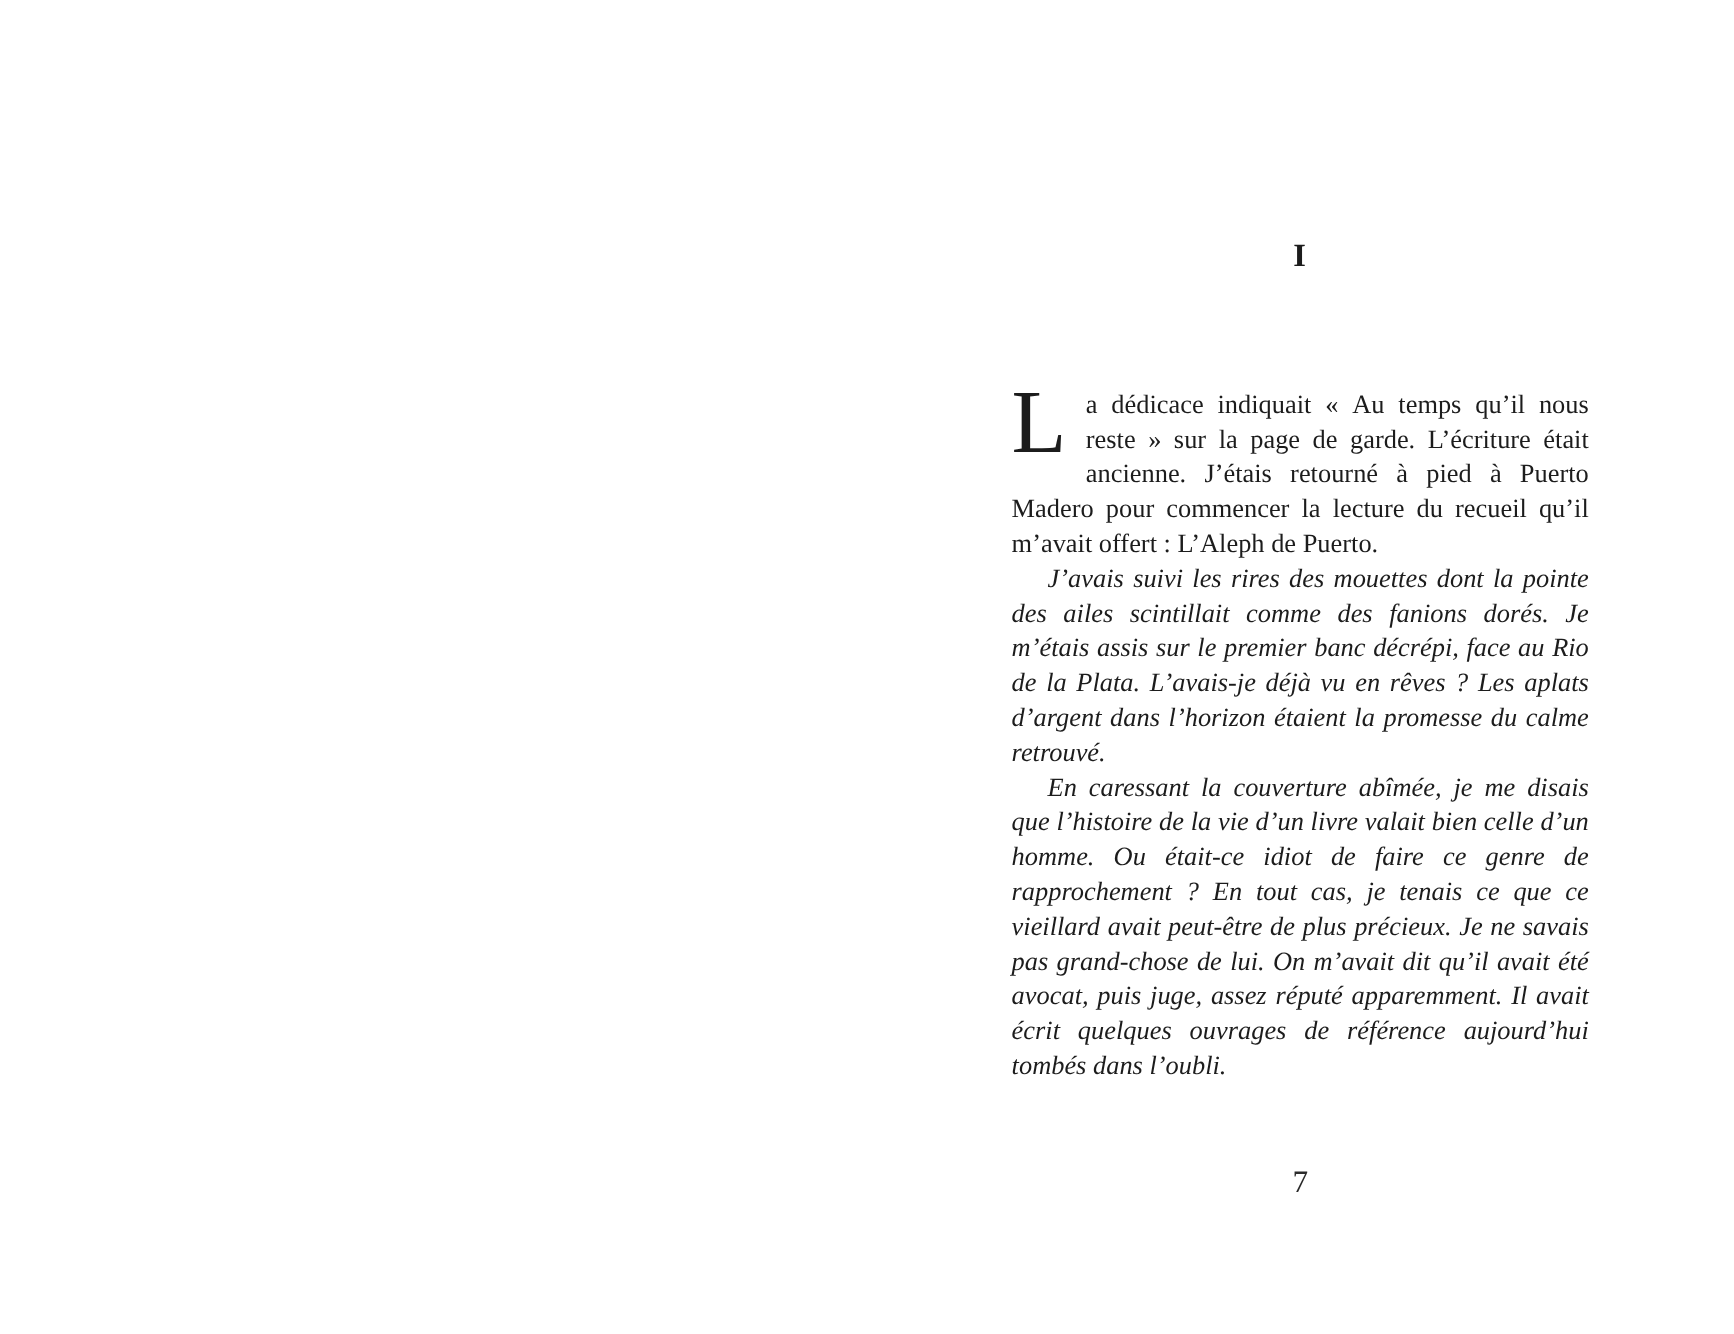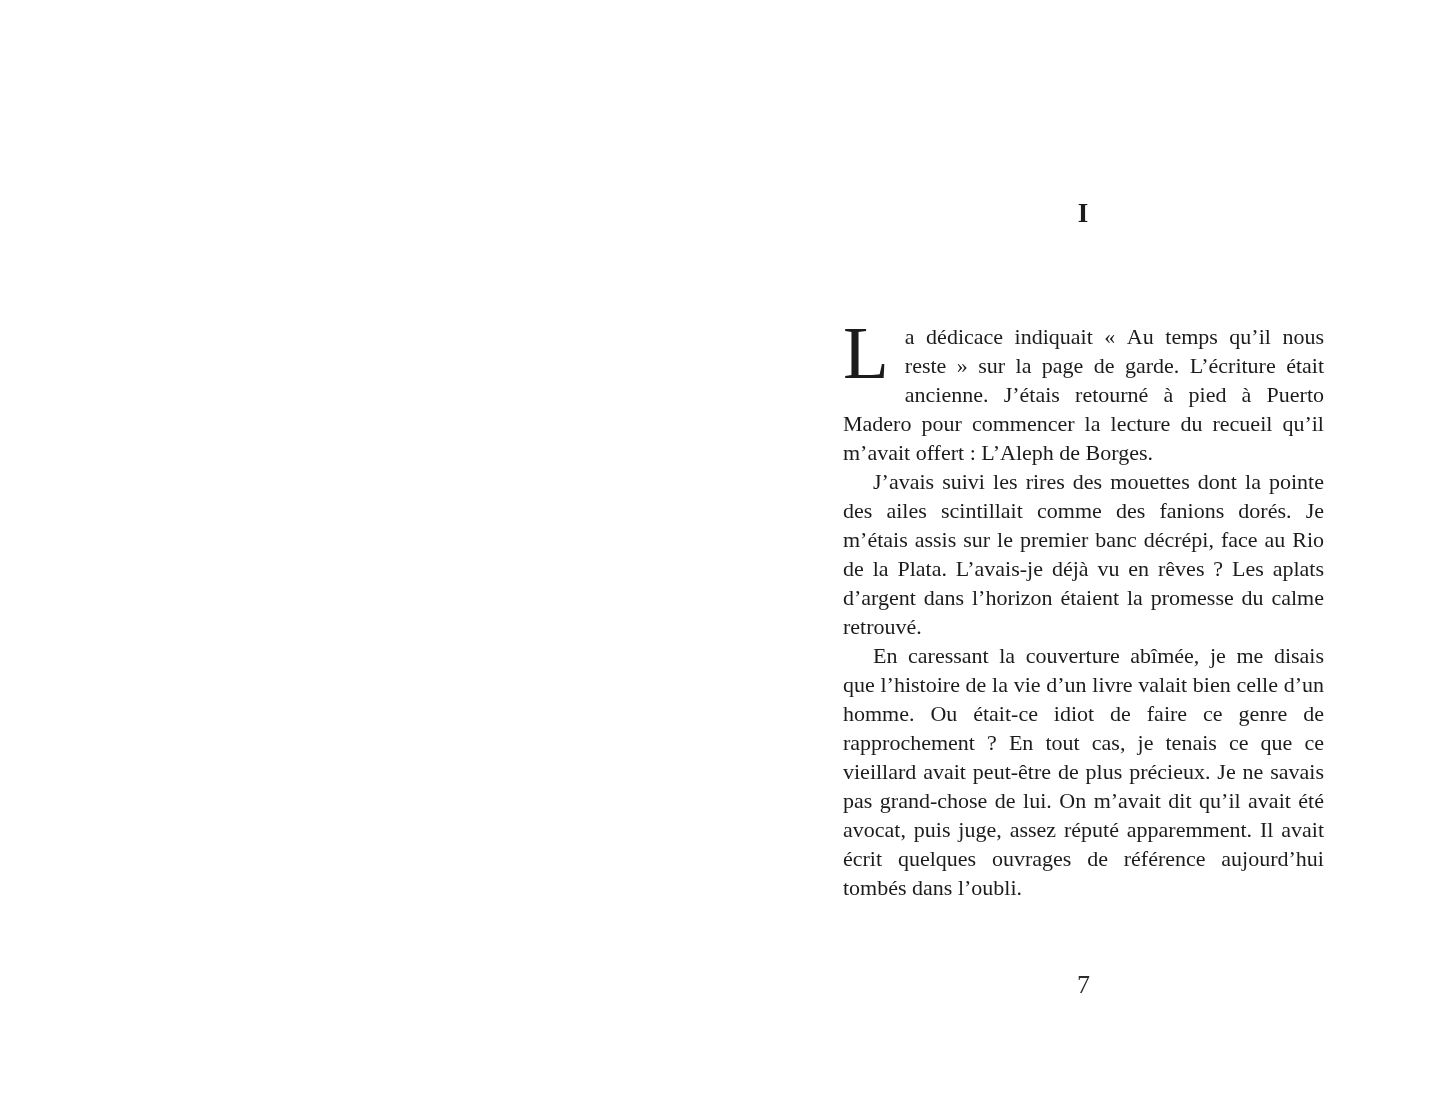--- a/index.html
+++ b/index.html
@@ -40,20 +40,21 @@
     color: #1c1c1c;
     text-align: justify;
     hyphens: none;
   }
   .para {
     margin: 0;
     padding: 0;
   }
   .para.indented {
     text-indent: 30px;
+    font-style: italic;
   }
   .drop-cap {
     float: left;
     font-size: 75px;
     line-height: 56px;
     padding: 3px 16px 0 0;
     color: #1c1c1c;
   }
   .italic-title {
   }
@@ -69,21 +70,21 @@
 </style>
 </head>
 <body>
 
 <div class="book-page">
 
   <div class="chapter-heading">I</div>
 
   <div class="text-block">
 
-    <p class="para"><span class="drop-cap">L</span><span>a dédicace indiquait «&nbsp;Au temps qu’il nous reste&nbsp;» sur la page de garde. L’écriture était ancienne. J’étais retourné à pied à Puerto Madero pour commencer la lecture du recueil qu’il m’avait offert&nbsp;: </span><span class="italic-title">L’Aleph</span><span> de Borges.</span></p>
+    <p class="para"><span class="drop-cap">L</span><span>a dédicace indiquait «&nbsp;Au temps qu’il nous reste&nbsp;» sur la page de garde. L’écriture était ancienne. J’étais retourné à pied à Puerto Madero pour commencer la lecture du recueil qu’il m’avait offert&nbsp;: </span><span class="italic-title">L’Aleph</span><span> de Puerto.</span></p>
 
     <p class="para indented">J’avais suivi les rires des mouettes dont la pointe des ailes scintillait comme des fanions dorés. Je m’étais assis sur le premier banc décrépi, face au Rio de la Plata. L’avais-je déjà vu en rêves&nbsp;? Les aplats d’argent dans l’horizon étaient la promesse du calme retrouvé.</p>
 
     <p class="para indented">En caressant la couverture abîmée, je me disais que l’histoire de la vie d’un livre valait bien celle d’un homme. Ou était-ce idiot de faire ce genre de rapprochement&nbsp;? En tout cas, je tenais ce que ce vieillard avait peut-être de plus précieux. Je ne savais pas grand-chose de lui. On m’avait dit qu’il avait été avocat, puis juge, assez réputé apparemment. Il avait écrit quelques ouvrages de référence aujourd’hui tombés dans l’oubli.</p>
 
   </div>
 
   <div class="page-number">7</div>
 
 </div>

